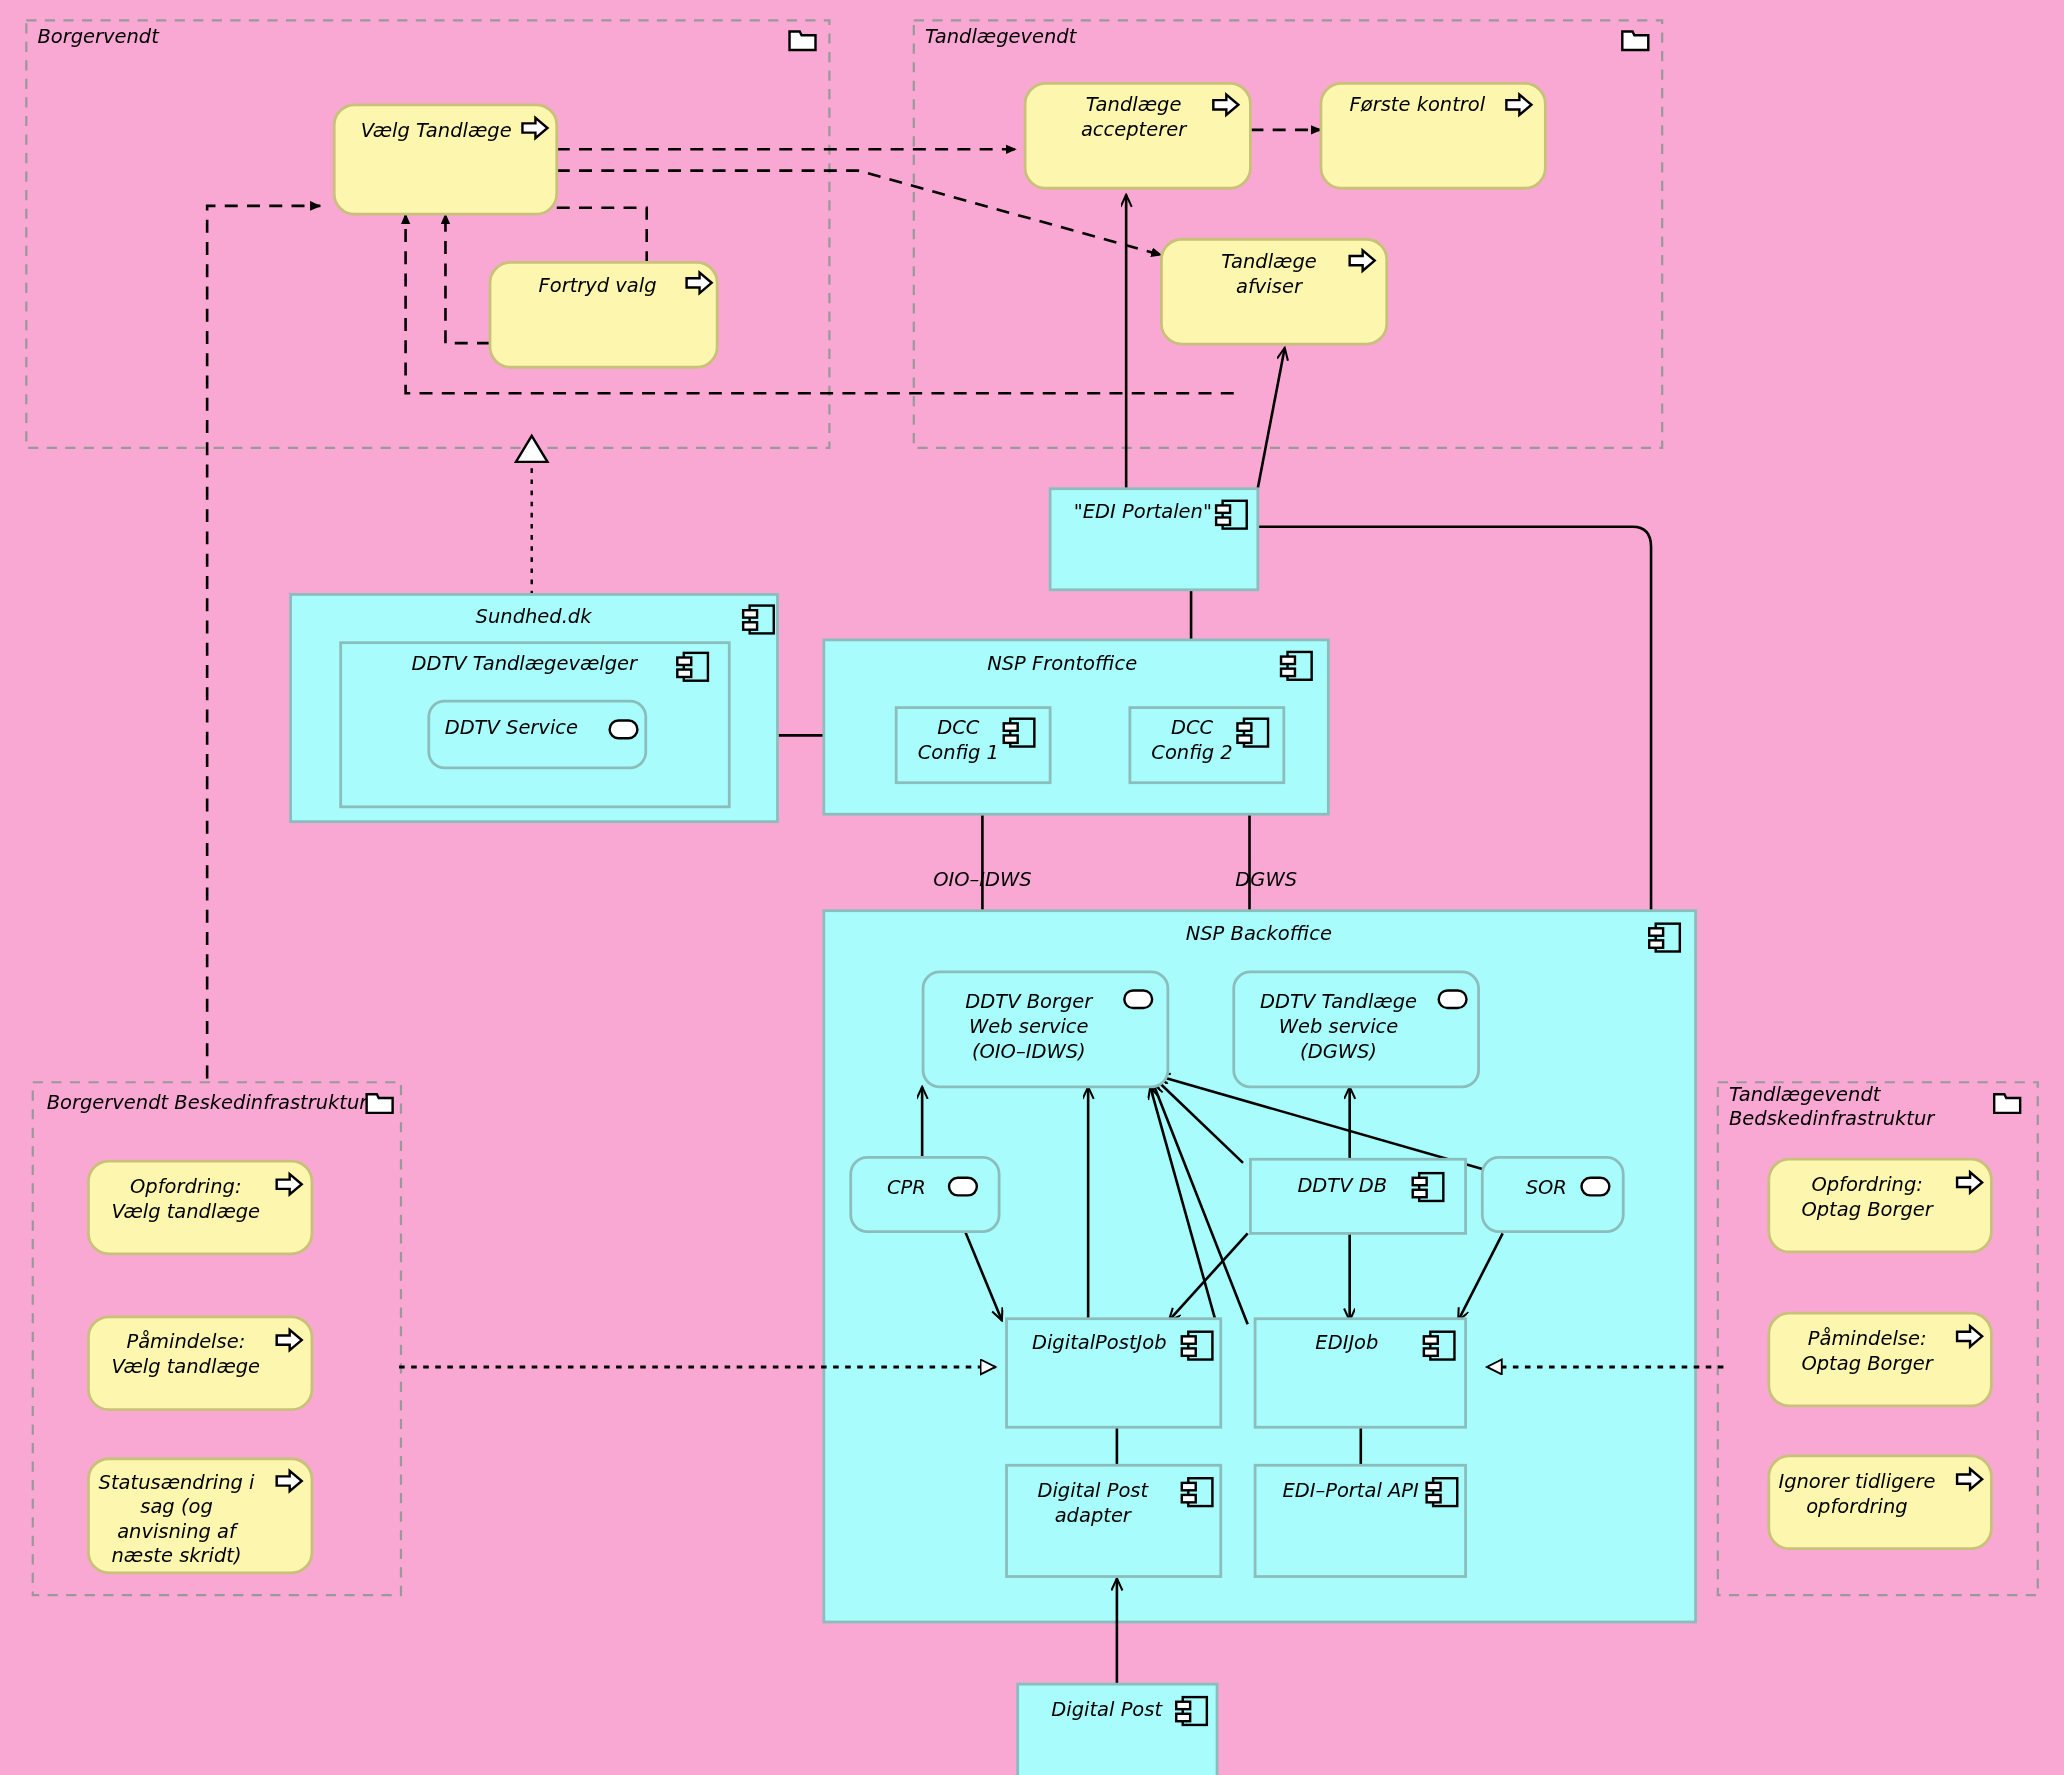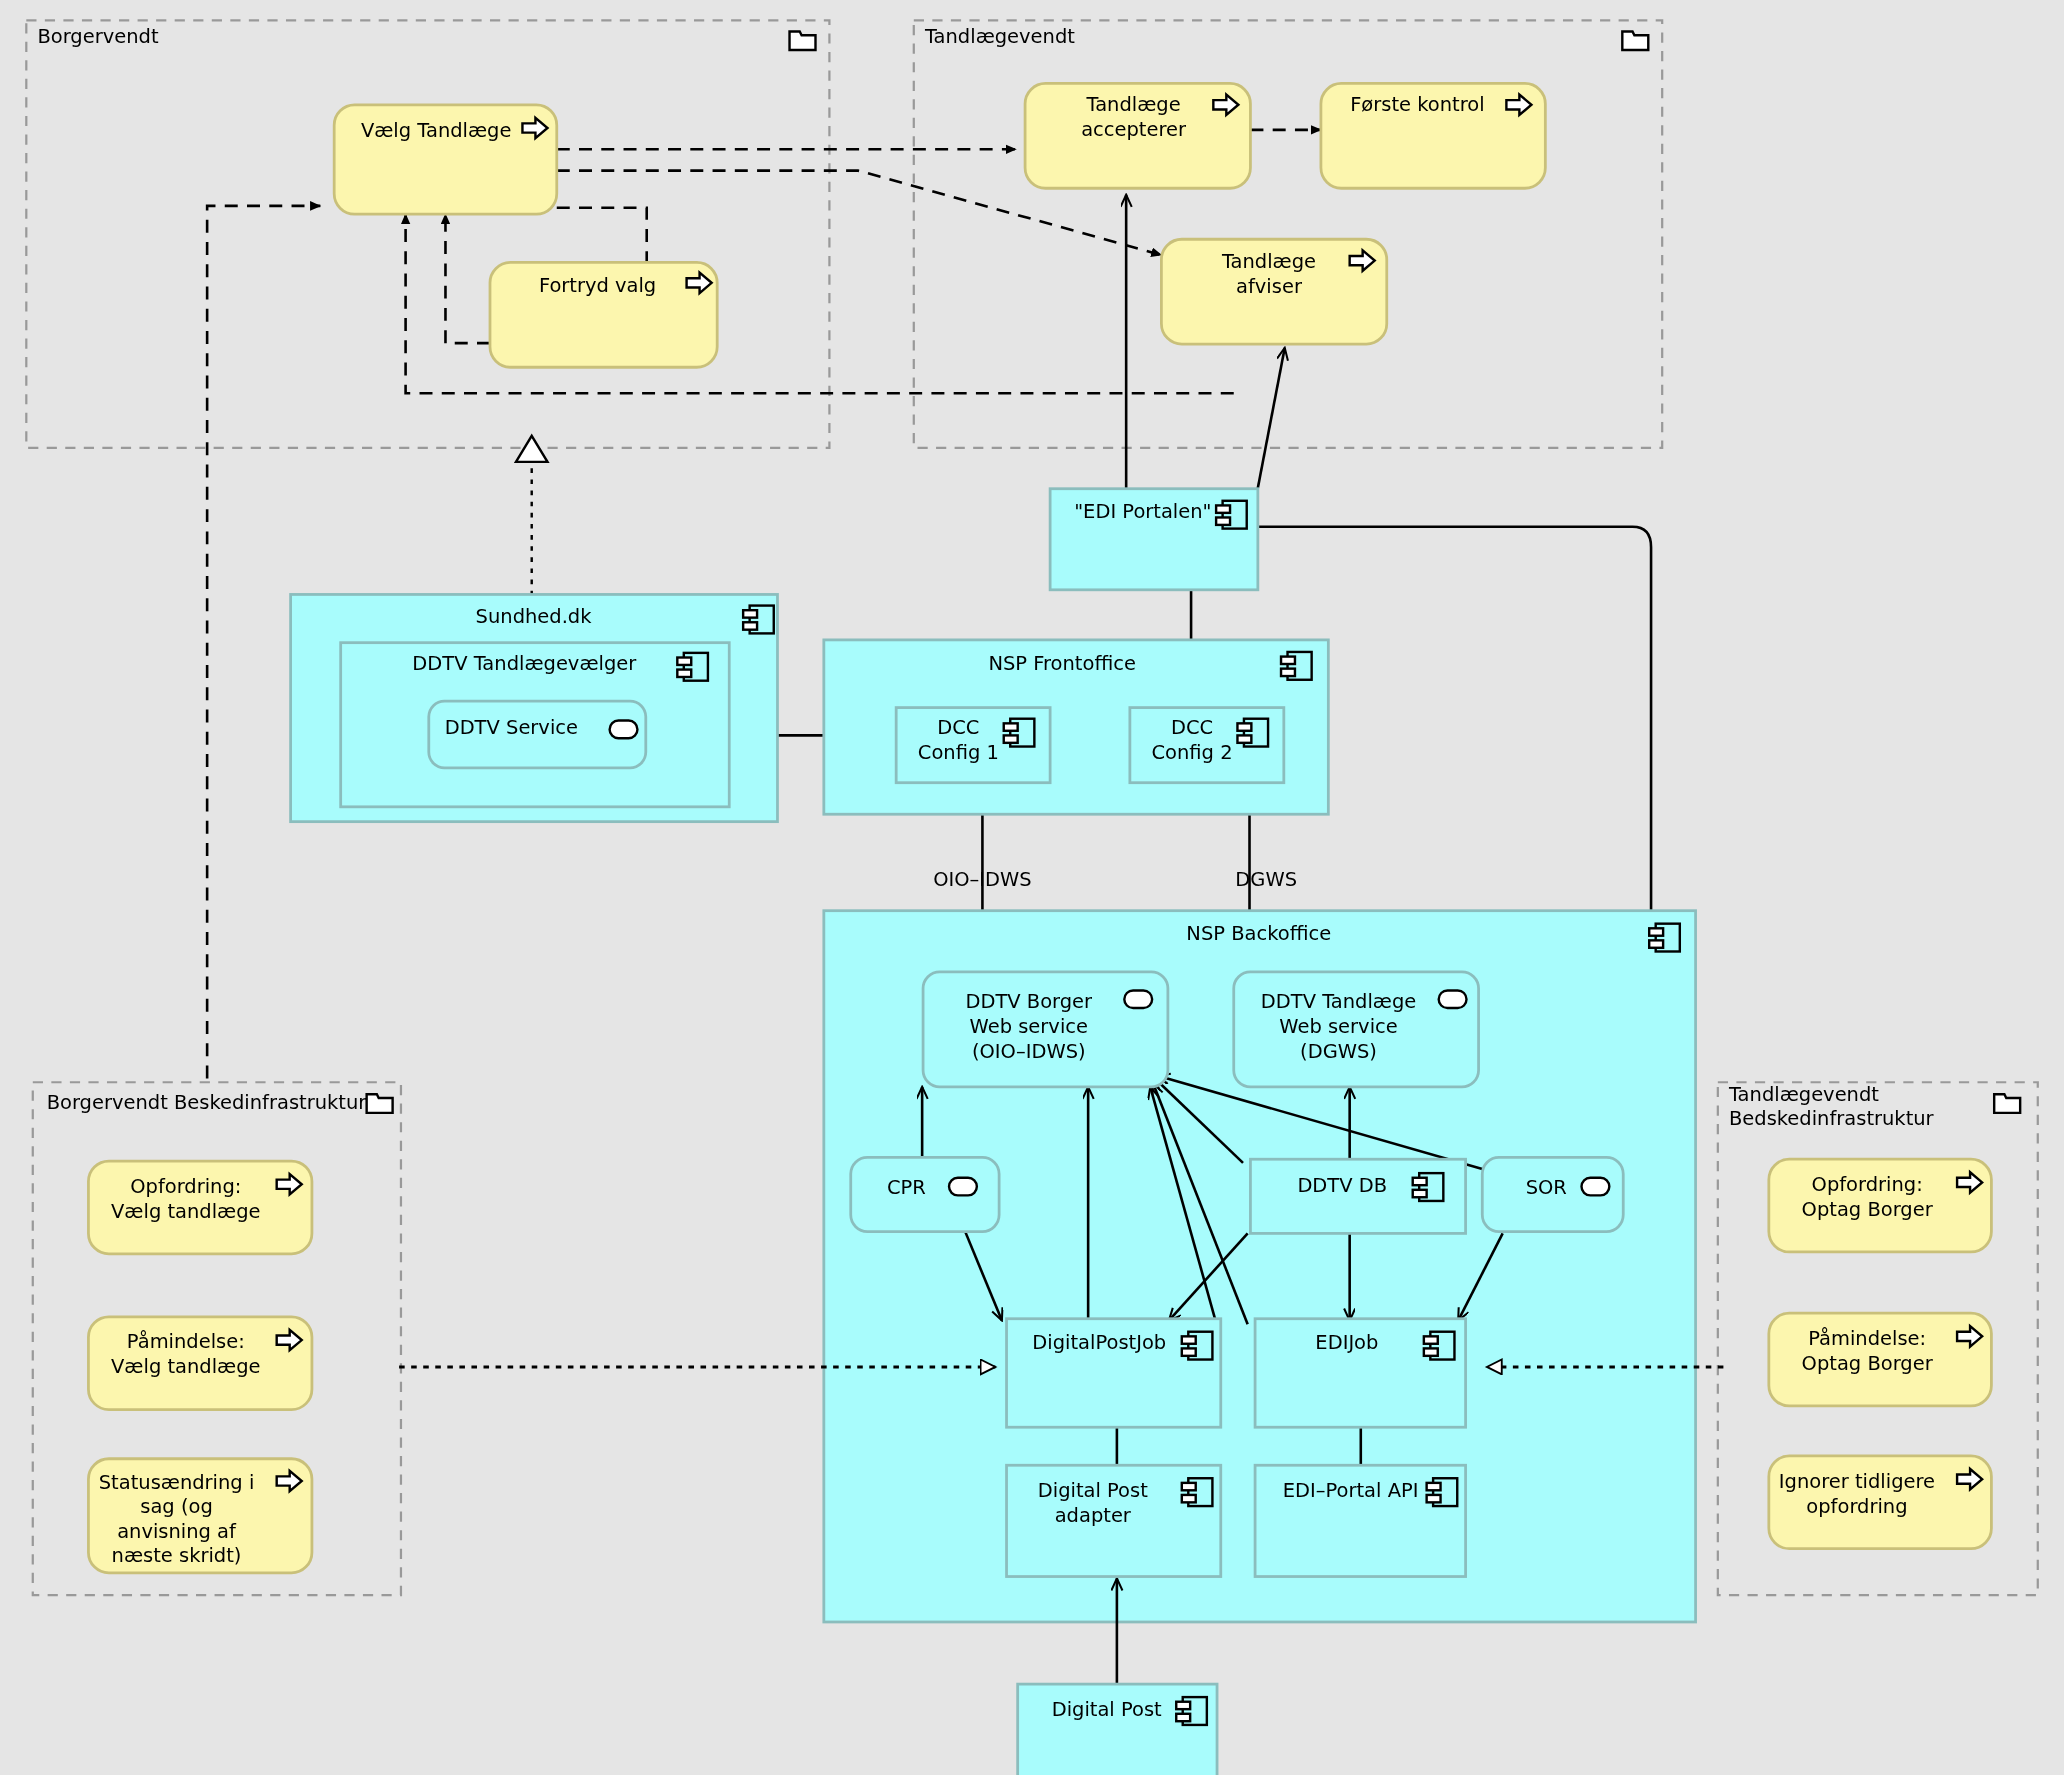--- a/index.html
+++ b/index.html
@@ -1,17 +1,17 @@
 <!DOCTYPE html>
 <html style="font-size:15px"><head>
 <meta charset="utf-8">
 <style>
   html,body{margin:0;padding:0;background:#ffffff;}
   body{font-family:"DejaVu Sans","Liberation Sans",sans-serif;}
-  #stage{position:relative;width:2065px;height:1775px;background:#e5e5e5;}
+  #stage{position:relative;width:2065px;height:1775px;background:#f9a8d4;font-style:italic;}
   svg{display:block;}
   .pkg-label{font-size:21px;fill:#000;}
   .node-label{font-size:21px;fill:#000;}
   .edge-label{font-size:21px;fill:#000;}
 </style>
 </head>
 <body>
 
 <div id="stage">
 <svg width="2065" height="1775" viewBox="0 0 2226 1914" xmlns="http://www.w3.org/2000/svg">

